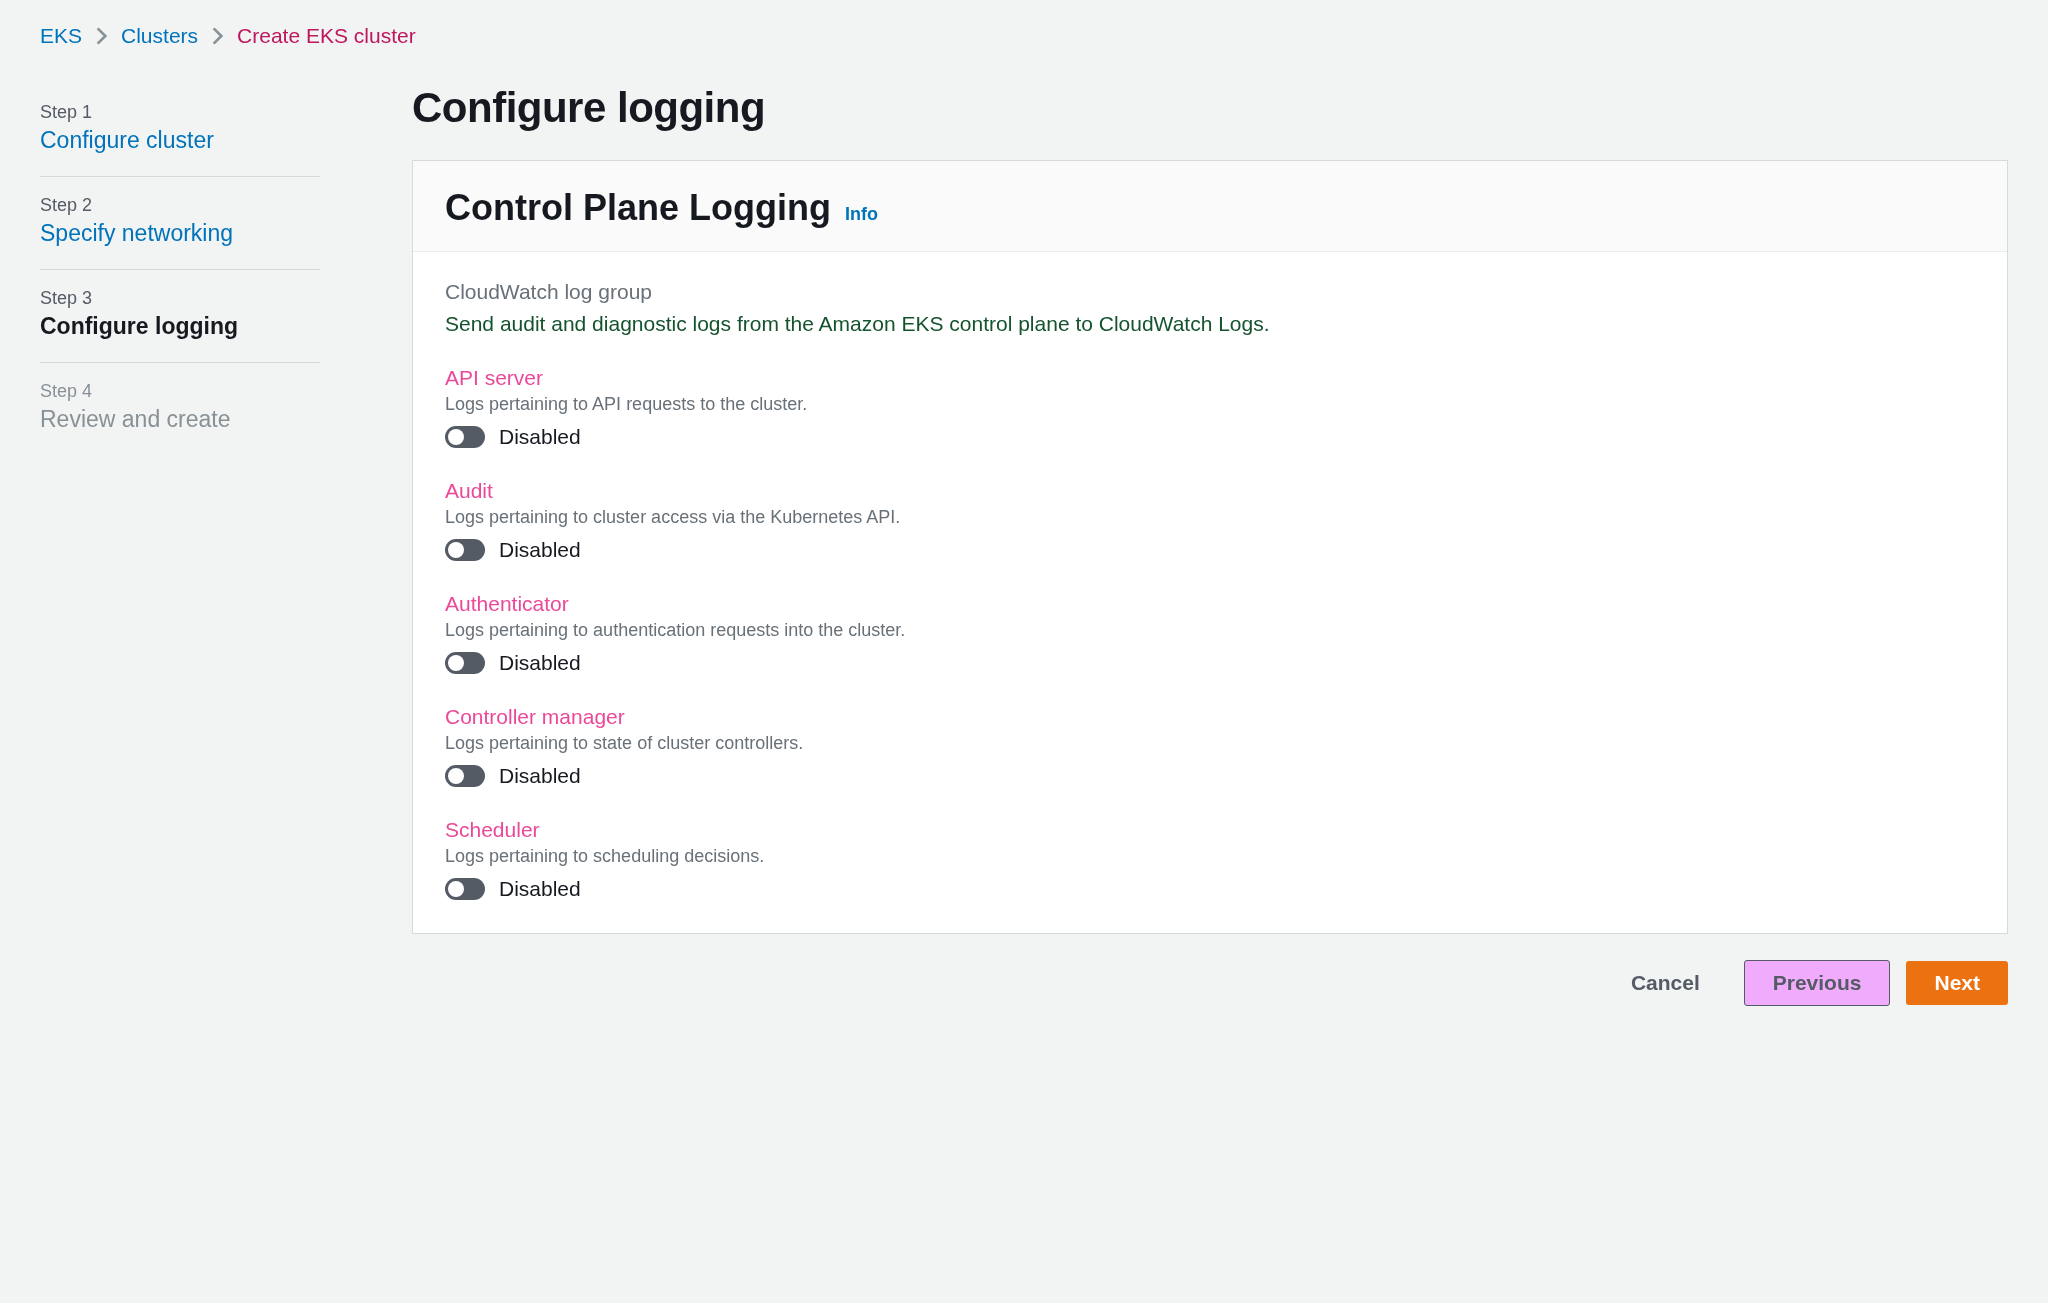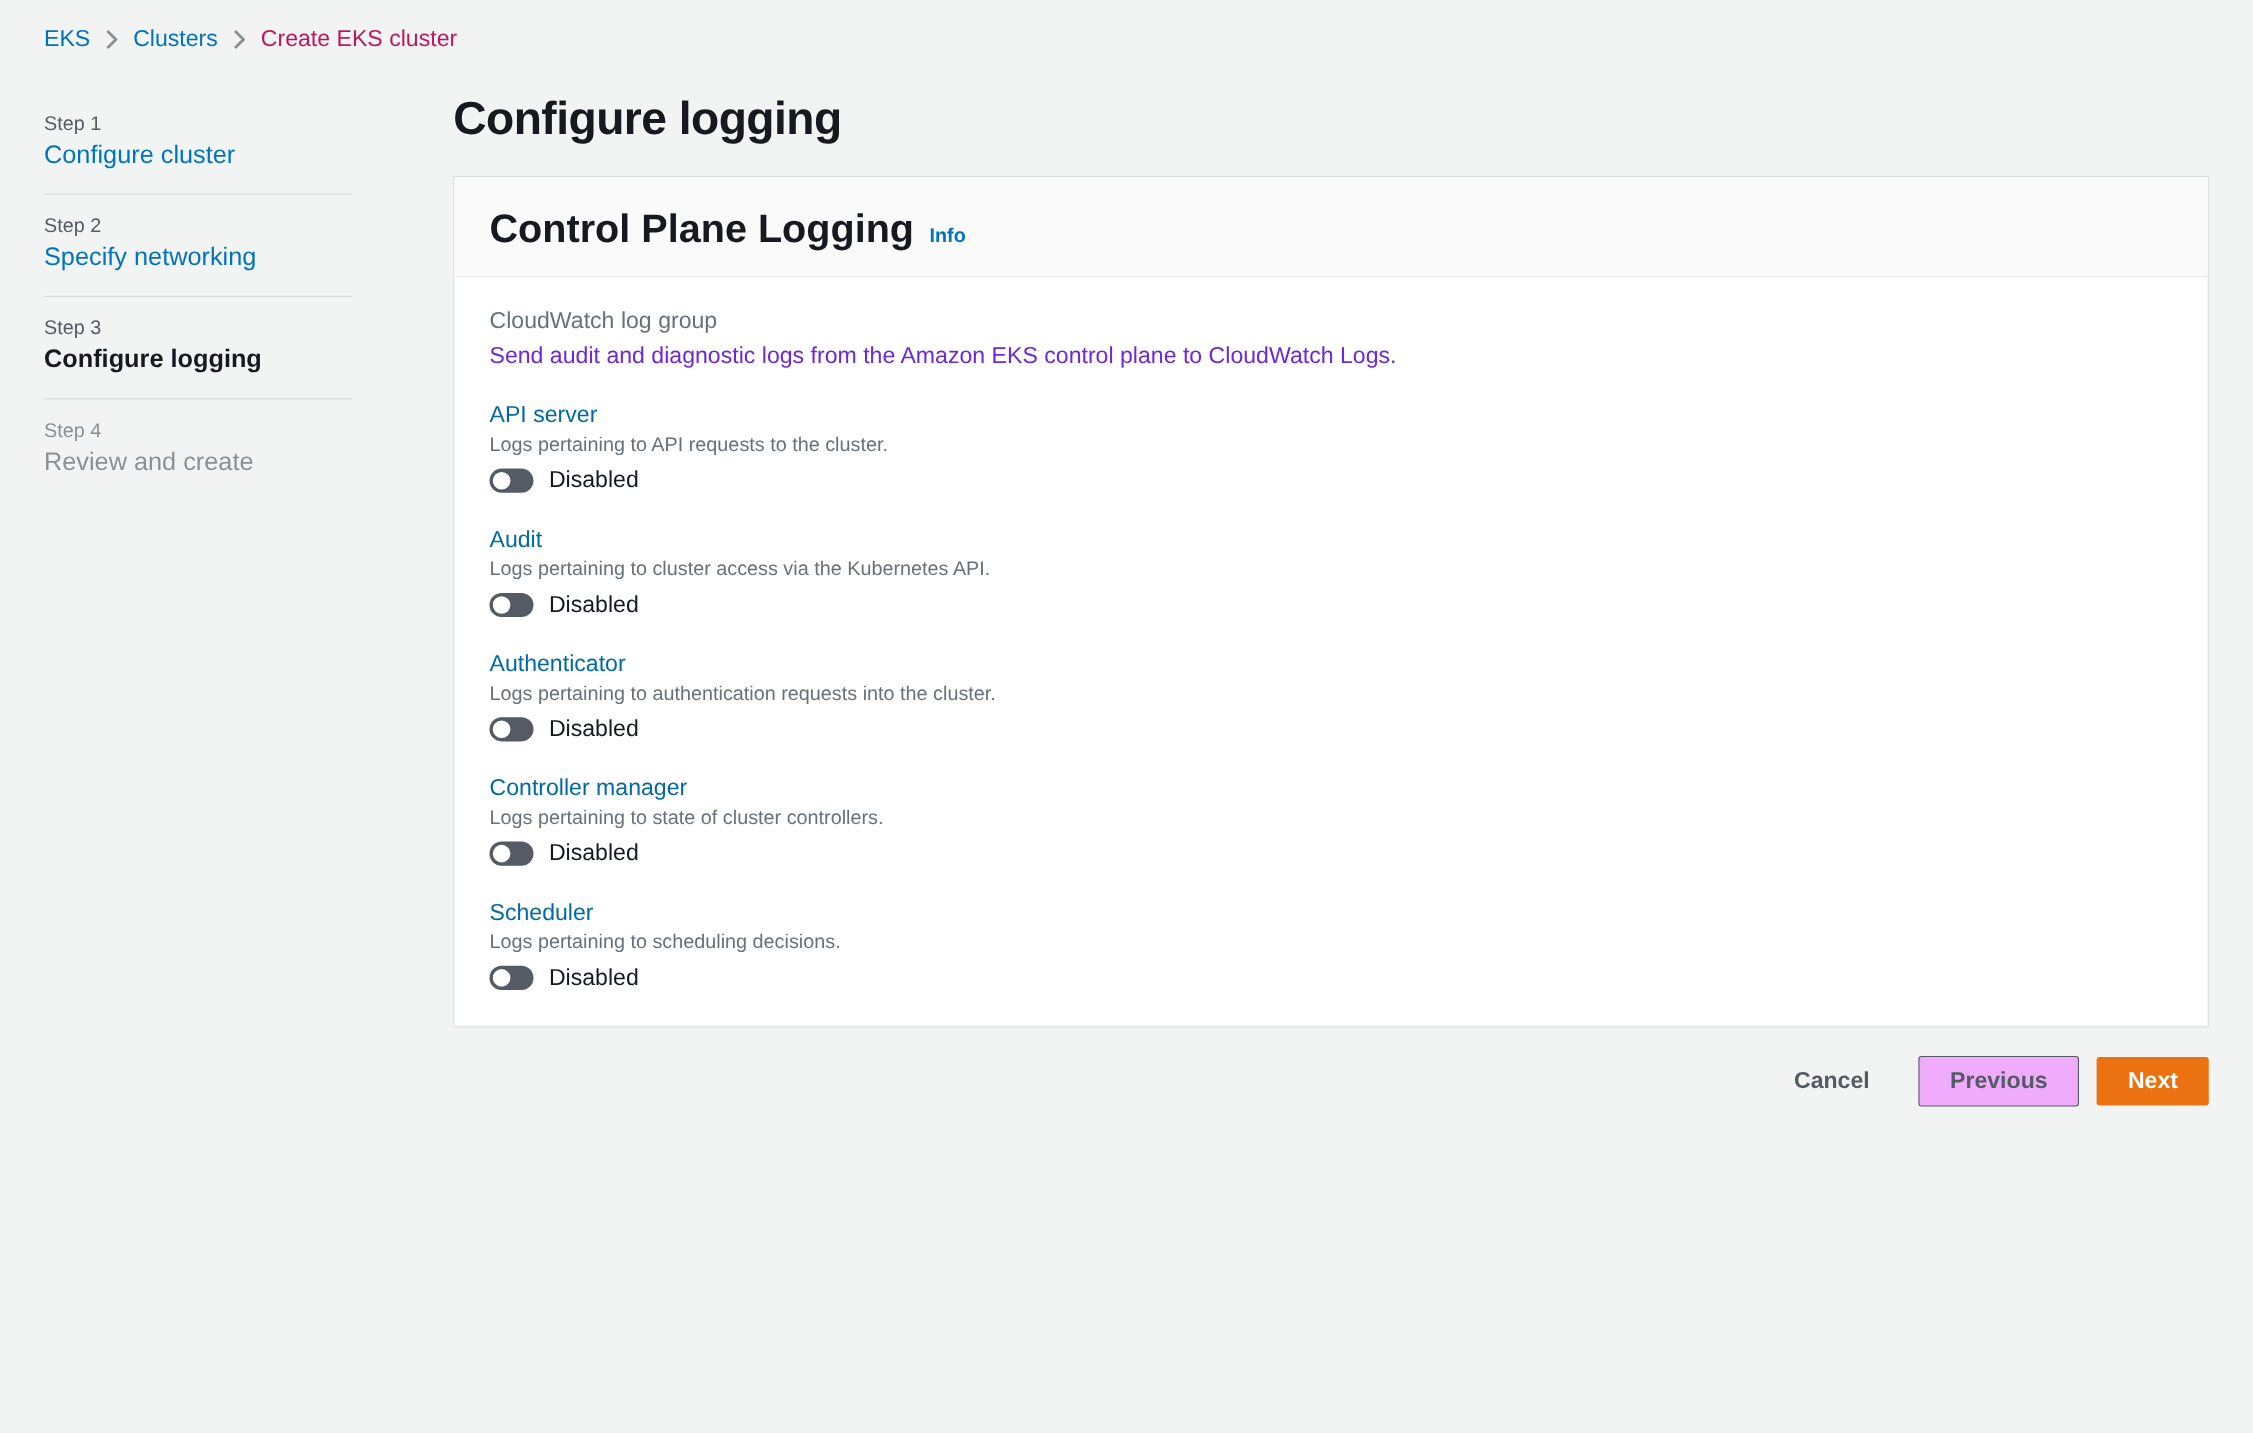--- a/index.html
+++ b/index.html
@@ -83,29 +83,29 @@
     cursor: pointer;
   }
   .panel-body { padding: 28px 32px 32px 32px; }
   .section-label {
     font-size: 21px;
     color: #687078;
     margin-bottom: 8px;
   }
   .section-desc {
     font-size: 21px;
-    color: #6d28d9;
+    color: #14532d;
     margin-bottom: 30px;
   }
   .toggle-item { margin-bottom: 30px; }
   .toggle-item:last-child { margin-bottom: 0; }
   .toggle-title {
     font-size: 21px;
     font-weight: 400;
-    color: #0369a1;
+    color: #ec4899;
     margin-bottom: 4px;
   }
   .toggle-desc {
     font-size: 18px;
     color: #687078;
     margin-bottom: 10px;
   }
   .toggle-row {
     display: flex;
     align-items: center;

